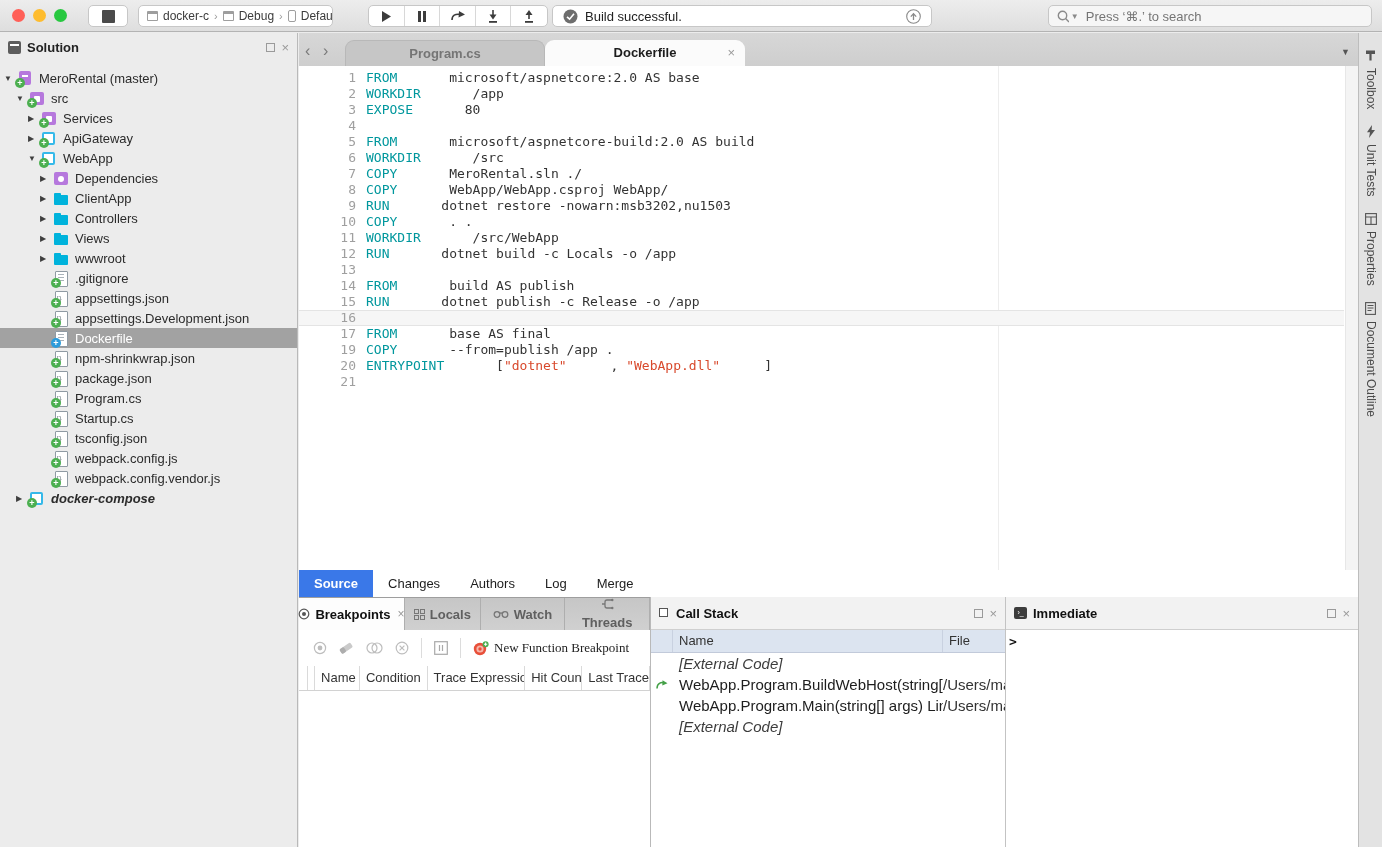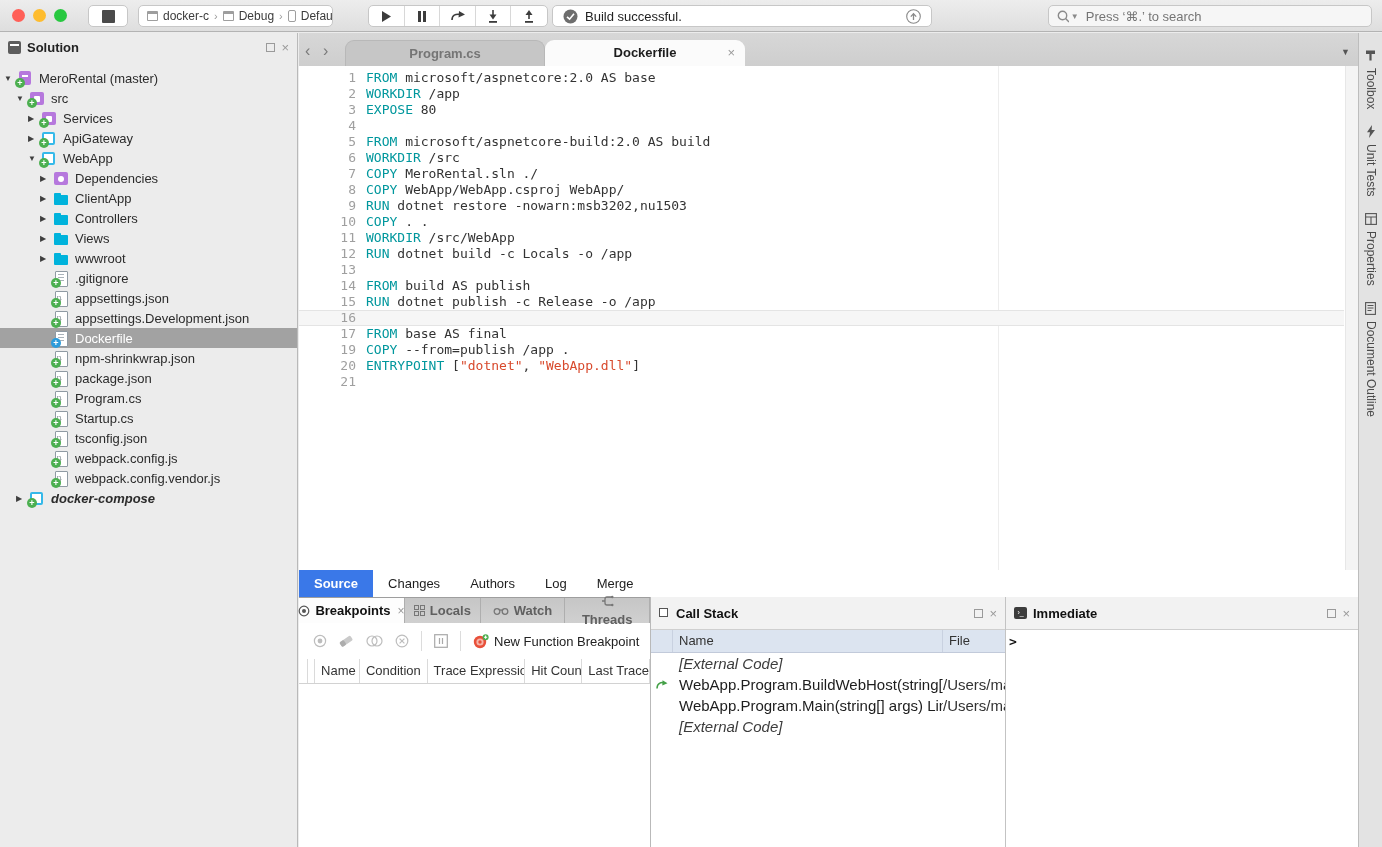--- a/index.html
+++ b/index.html
@@ -84,37 +84,37 @@
   .etab .tclose { position:absolute; right:10px; top:0; color:#9a9a9a; font-weight:normal; }
   .tabmenu { position:absolute; right:8px; bottom:9px; font-size:9px; color:#555; }
 
   .editor { position:absolute; left:0; top:33px; right:0; height:504px; background:#fff; overflow:hidden; }
   .ruler { position:absolute; left:699px; top:0; bottom:0; width:1px; background:#ededed; }
   .scrollgutter { position:absolute; right:0; top:0; bottom:0; width:13px; background:#f4f4f4; border-left:1px solid #e7e7e7; }
   .codewrap { position:absolute; left:0; top:4px; right:14px; }
   .cl { height:16px; line-height:16px; font-family:"DejaVu Sans Mono", monospace; font-size:13px; white-space:pre; }
   .cl.cur { background:#f6f6f6; box-shadow:inset 0 1px 0 #e4e4e4, inset 0 -1px 0 #e4e4e4; }
   .ln { display:inline-block; width:57px; text-align:right; margin-right:10px; color:var(--lnc,#9f9f9f); }
-  .k { color:var(--kw,#00979d); } .p { color:var(--tx,#333); } .s { color:var(--st,#d8492c); }
+  .k { color:var(--kw,#00979d); } .p { color:var(--tx,#333);padding-left:44px; } .s { color:var(--st,#d8492c); }
 
   
   .srcbar { position:absolute; left:0; top:537px; right:0; height:27px; background:#fff; display:flex; align-items:stretch; }
   .btab { padding:0 15px; font-size:13px; line-height:27px; color:#1d1d1d; }
   .btab.active { color:#fff; font-weight:bold; }
 
   
   .pads { position:absolute; left:0; top:564px; right:0; bottom:0; }
   .bp-pad { position:absolute; left:0; top:0; width:352px; bottom:0; background:#fff; border-right:1px solid #b9b9b9; }
-  .padtabs { height:26px; background:linear-gradient(#c6c6c6,#d0d0d0); border-top:1px solid #9e9e9e; display:flex; }
+  .padtabs { height:33px; background:linear-gradient(#c6c6c6,#d0d0d0); border-top:1px solid #9e9e9e; display:flex; }
   .ptab { display:flex; align-items:center; justify-content:center; gap:5px; font-size:13px; font-weight:bold;
     color:#606060; border-right:1px solid #aeaeae; }
   .ptab:nth-child(1){ width:106px; } .ptab:nth-child(2){ width:76px; } .ptab:nth-child(3){ width:85px; } .ptab:nth-child(4){ width:85px;flex-direction:column; }
   .ptab.active { background:#fdfdfd; color:#111; }
   .ptab .tclose2 { color:#9a9a9a; font-weight:normal; font-size:12px; margin-left:2px; }
-  .bptoolbar { height:36px; display:flex; align-items:center; gap:12px; padding:0 0 0 14px; white-space:nowrap; overflow:hidden; }
+  .bptoolbar { height:36px; display:flex; align-items:center; gap:12px; padding:0 0 0 14px; white-space:nowrap; overflow:hidden;font-family:Liberation Serif, serif; }
   .vsep { width:1px; height:20px; background:#dcdcdc; }
   .nfb { display:flex; align-items:center; gap:5px; font-size:13px; color:#222; }
   .bphead { height:25px; display:flex; border-bottom:1px solid #d2d2d2; }
   .bpcell { border-right:1px solid #dadada; font-size:13px; color:#333; line-height:24px; padding-left:6px;
     overflow:hidden; white-space:nowrap; }
   .bpcell.c0 { width:10px; padding:0; } .bpcell.c1 { width:8px; padding:0; }
 
   .cs-pad { position:absolute; left:352px; top:0; width:355px; bottom:0; background:#fff; border-right:1px solid #c3c3c3; }
   .padhead { height:33px; background:#f2f2f2; border-bottom:1px solid #cfcfcf; display:flex; align-items:center; gap:6px; padding:0 8px; }
   .padhead .title { font-weight:bold; font-size:13px; color:#111; }

